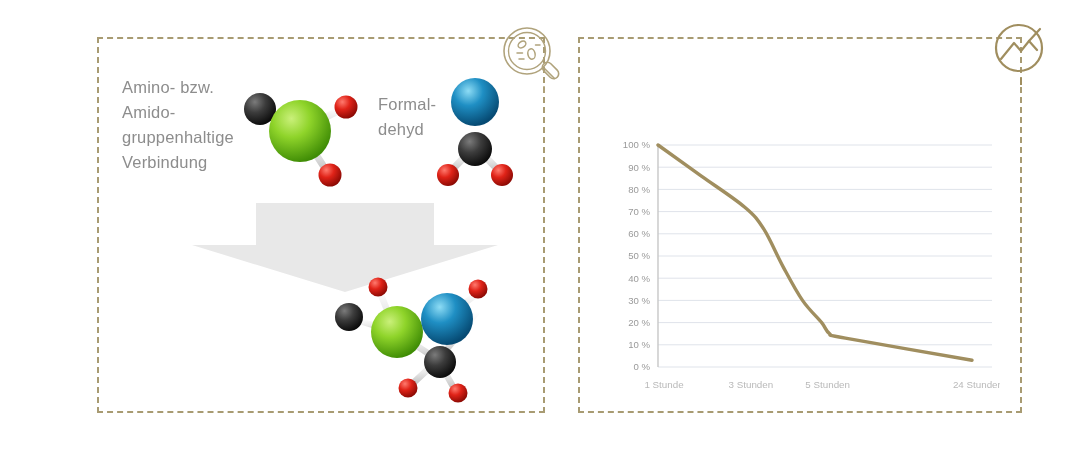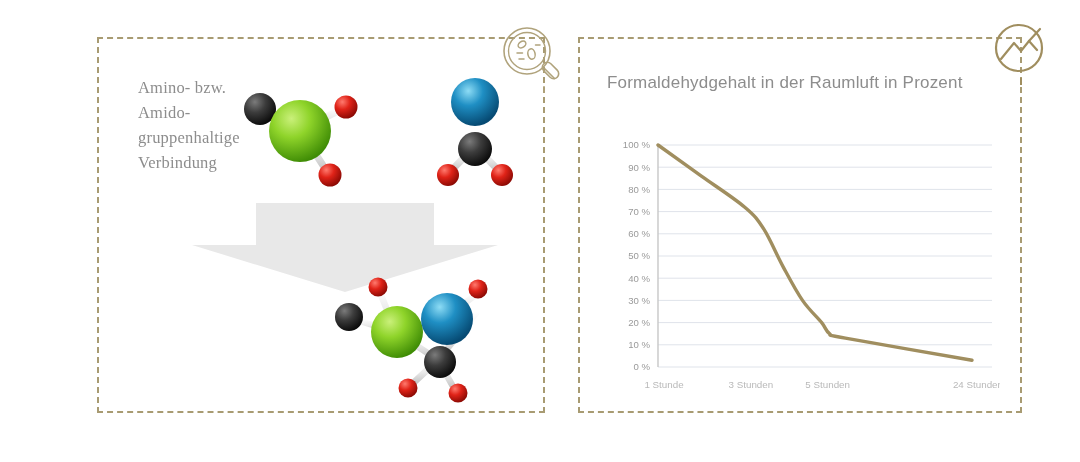--- a/index.html
+++ b/index.html
@@ -28,22 +28,21 @@
   #icon-trend{left:988px;top:18px;width:68px;height:68px;}
 
   
   .lbl{
     position:absolute;
     color:#8d8d8d;
     font-size:16.5px;
     line-height:25px;
     letter-spacing:.2px;
     white-space:pre-line;
-    font-family:Liberation Serif, serif;
-    margin-left:16px;
+    font-family:Liberation Sans, sans-serif;
   }
   #label-compound{left:122px;top:75px;width:175px;}
   #label-formaldehyde{left:378px;top:92px;width:95px;}
   #label-hemiaminal{left:222px;top:337px;width:160px;font-size:17px;}
 
   
   #reaction-arrow{position:absolute;left:190px;top:203px;width:310px;height:90px;}
 
   
   .molecule{position:absolute;}
@@ -92,20 +91,22 @@
       <rect x="44" y="43.5" width="19" height="10" rx="5" transform="rotate(45 53.5 48.5)" fill="none" stroke="#b0a37c" stroke-width="1.6"></rect>
       <line x1="47" y1="64" x2="47" y2="71" stroke="#b0a37c" stroke-width="1.4"></line>
     </svg>
   </div>
 
   <div class="lbl" id="label-compound">Amino- bzw.
 Amido-
 gruppenhaltige
 Verbindung</div>
 
+  <div class="lbl" id="label-formaldehyde">Formal-
+dehyd</div>
 
   <div class="molecule" id="molecule-amine">
     <svg width="130" height="115" viewBox="0 0 130 115">
       <defs>
         <radialGradient id="gGreen" cx="36%" cy="30%" r="72%">
           <stop offset="0%" stop-color="#caf07a"></stop>
           <stop offset="42%" stop-color="#8fd42a"></stop>
           <stop offset="100%" stop-color="#3f8c05"></stop>
         </radialGradient>
         <radialGradient id="gBlack" cx="34%" cy="28%" r="74%">
@@ -190,21 +191,20 @@
 
   <div class="corner-icon" id="icon-trend">
     <svg width="68" height="68" viewBox="0 0 68 68">
       <circle cx="31" cy="30" r="23" fill="none" stroke="#a08e5f" stroke-width="2.2"></circle>
       <polyline points="13,41 26,25 33,33 41,23 49,32" fill="none" stroke="#a08e5f" stroke-width="2.2" stroke-linejoin="round" stroke-linecap="round"></polyline>
       <polyline points="41,23 52,11" fill="none" stroke="#a08e5f" stroke-width="2.2" stroke-linecap="round"></polyline>
       <line x1="33" y1="60" x2="33" y2="67" stroke="#a08e5f" stroke-width="2"></line>
     </svg>
   </div>
 
-  <div id="chart-title">Formaldehydgehalt in der Raumluft in Prozent</div>
 
   <div id="chart-area">
     <svg id="chart-svg" width="400" height="268" viewBox="0 0 400 268">
 
       <g id="gridlines" stroke="#dfe3ea" stroke-width="1">
           <line x1="58" x2="392" y1="10" y2="10"></line>
           <line x1="58" x2="392" y1="32.19999999999999" y2="32.19999999999999"></line>
           <line x1="58" x2="392" y1="54.39999999999998" y2="54.39999999999998"></line>
           <line x1="58" x2="392" y1="76.60000000000002" y2="76.60000000000002"></line>
           <line x1="58" x2="392" y1="98.80000000000001" y2="98.80000000000001"></line>

